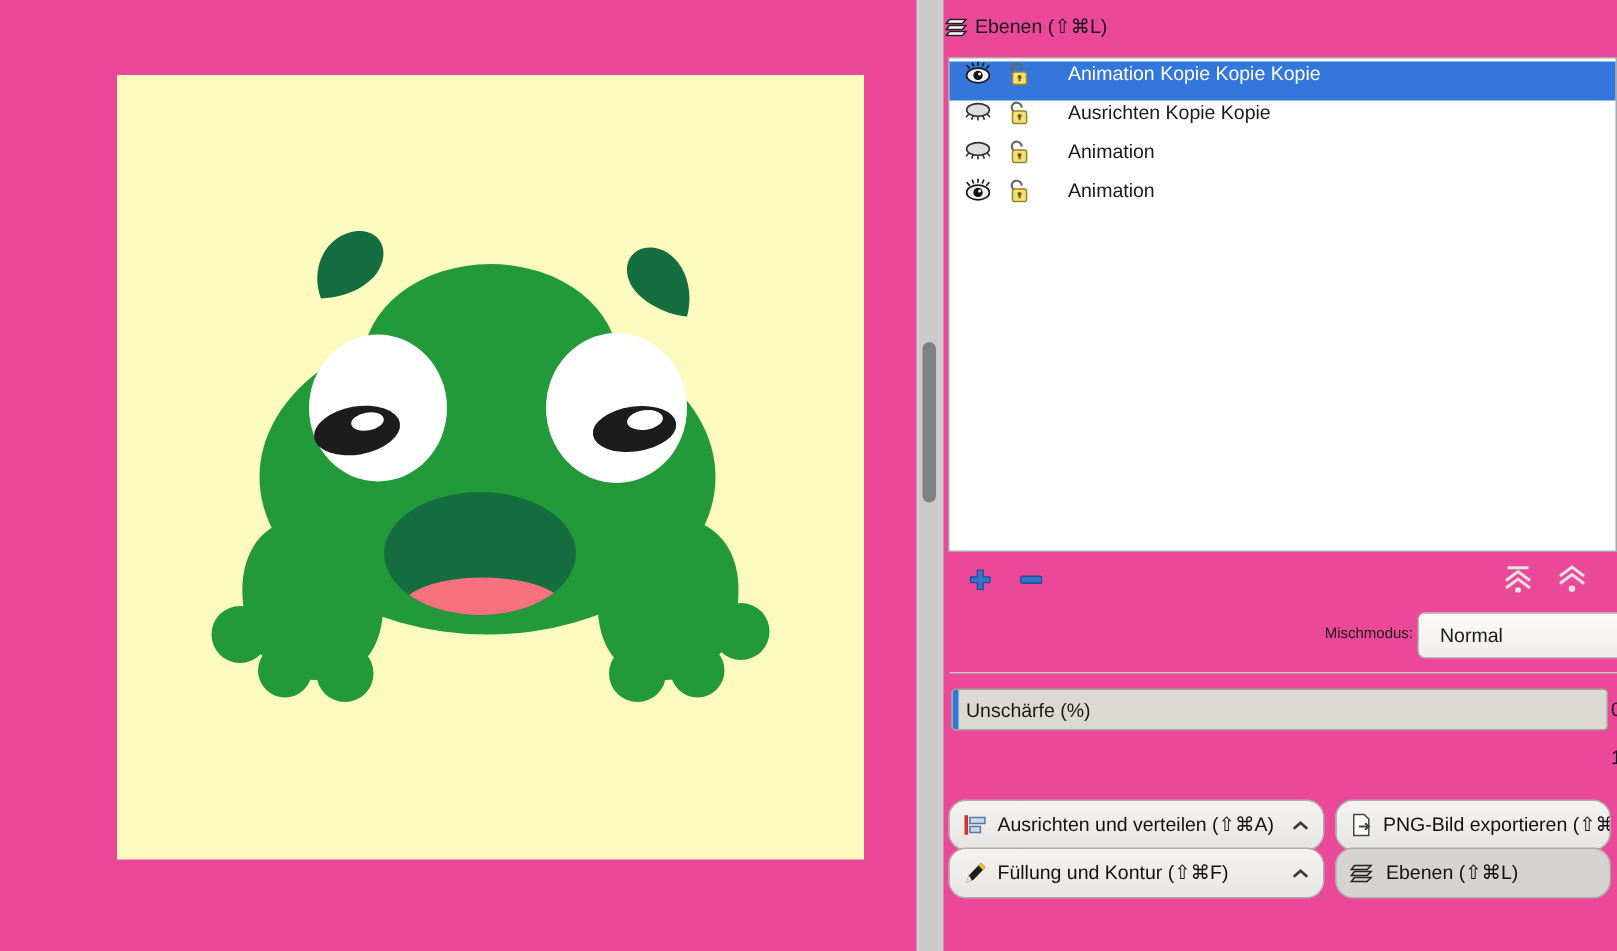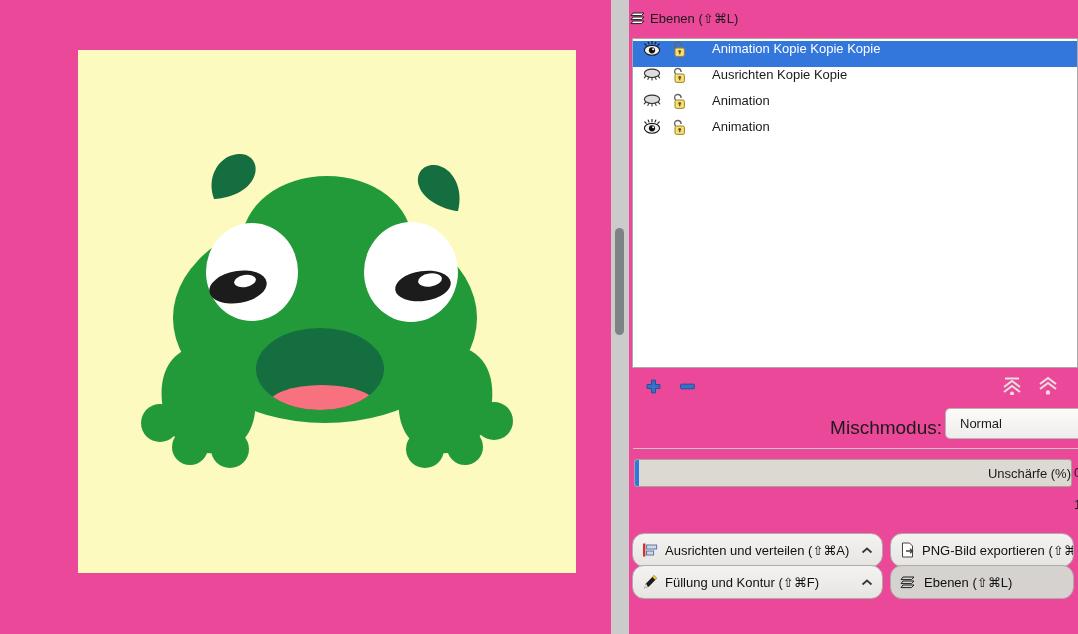--- a/index.html
+++ b/index.html
@@ -32,31 +32,31 @@
   .layer-row .vis{margin-left:10px;width:18px;height:15px;}
   .layer-row .lock{margin-left:11px;width:14px;height:17px;}
   .layer-row .lbl{margin-left:26px;font-size:13px;color:#1a1a1a;}
   .layer-row.selected .lbl{color:#fff;}
 
   .add-btn{left:645px;top:378px;width:16px;height:16px;}
   .rem-btn{left:679px;top:382px;width:16px;height:8px;}
   .raise-top-btn{left:1000px;top:376px;width:24px;height:19px;}
   .raise-one-btn{left:1036px;top:376px;width:24px;height:19px;}
 
-  .blend-label{top:417px;right:136px;font-size:19px;color:#1a1a1a;}
+  .blend-label{top:417px;right:136px;font-size:10px;color:#1a1a1a;}
   .blend-select{left:945px;top:408px;width:140px;height:31px;box-sizing:border-box;
       border:1px solid #b7b5b2;border-radius:5px;background:linear-gradient(#fcfbfa,#efedeb);
       line-height:29px;padding-left:14px;font-size:13px;color:#1a1a1a;}
 
   .sep{left:633px;top:448px;width:445px;height:1px;background:#c6c6c6;}
 
   .slider{left:634px;height:28px;width:438px;box-sizing:border-box;border-radius:3px;
           line-height:27px;font-size:13px;overflow:hidden;}
   .slider .lbl{padding-left:9px;}
-  .slider-gray{top:459px;background:#DCD8D2;border:1px solid #a5a19b;color:#1a1a1a;text-align:right;}
+  .slider-gray{top:459px;background:#DCD8D2;border:1px solid #a5a19b;color:#1a1a1a;}
   .slider-gray::before{content:"";position:absolute;left:0;top:0;bottom:0;width:4px;
           background:var(--selection-blue,#3377DC);}
   .slider-gray .lbl{position:relative;}
   .slider-blue{top:491px;background:var(--slider-blue,#3C7DE0);border:1px solid #3a77d4;color:#fff;}
   .slider-val{left:1074px;width:40px;font-size:13px;color:#1a1a1a;line-height:28px;}
   .val-0{top:459px;} .val-1{top:491px;}
 
   
   .dock-btn{box-sizing:border-box;border:1px solid #aeaca9;border-radius:12px;
             background:linear-gradient(#f5f3f1,#e7e5e2);display:flex;align-items:center;

